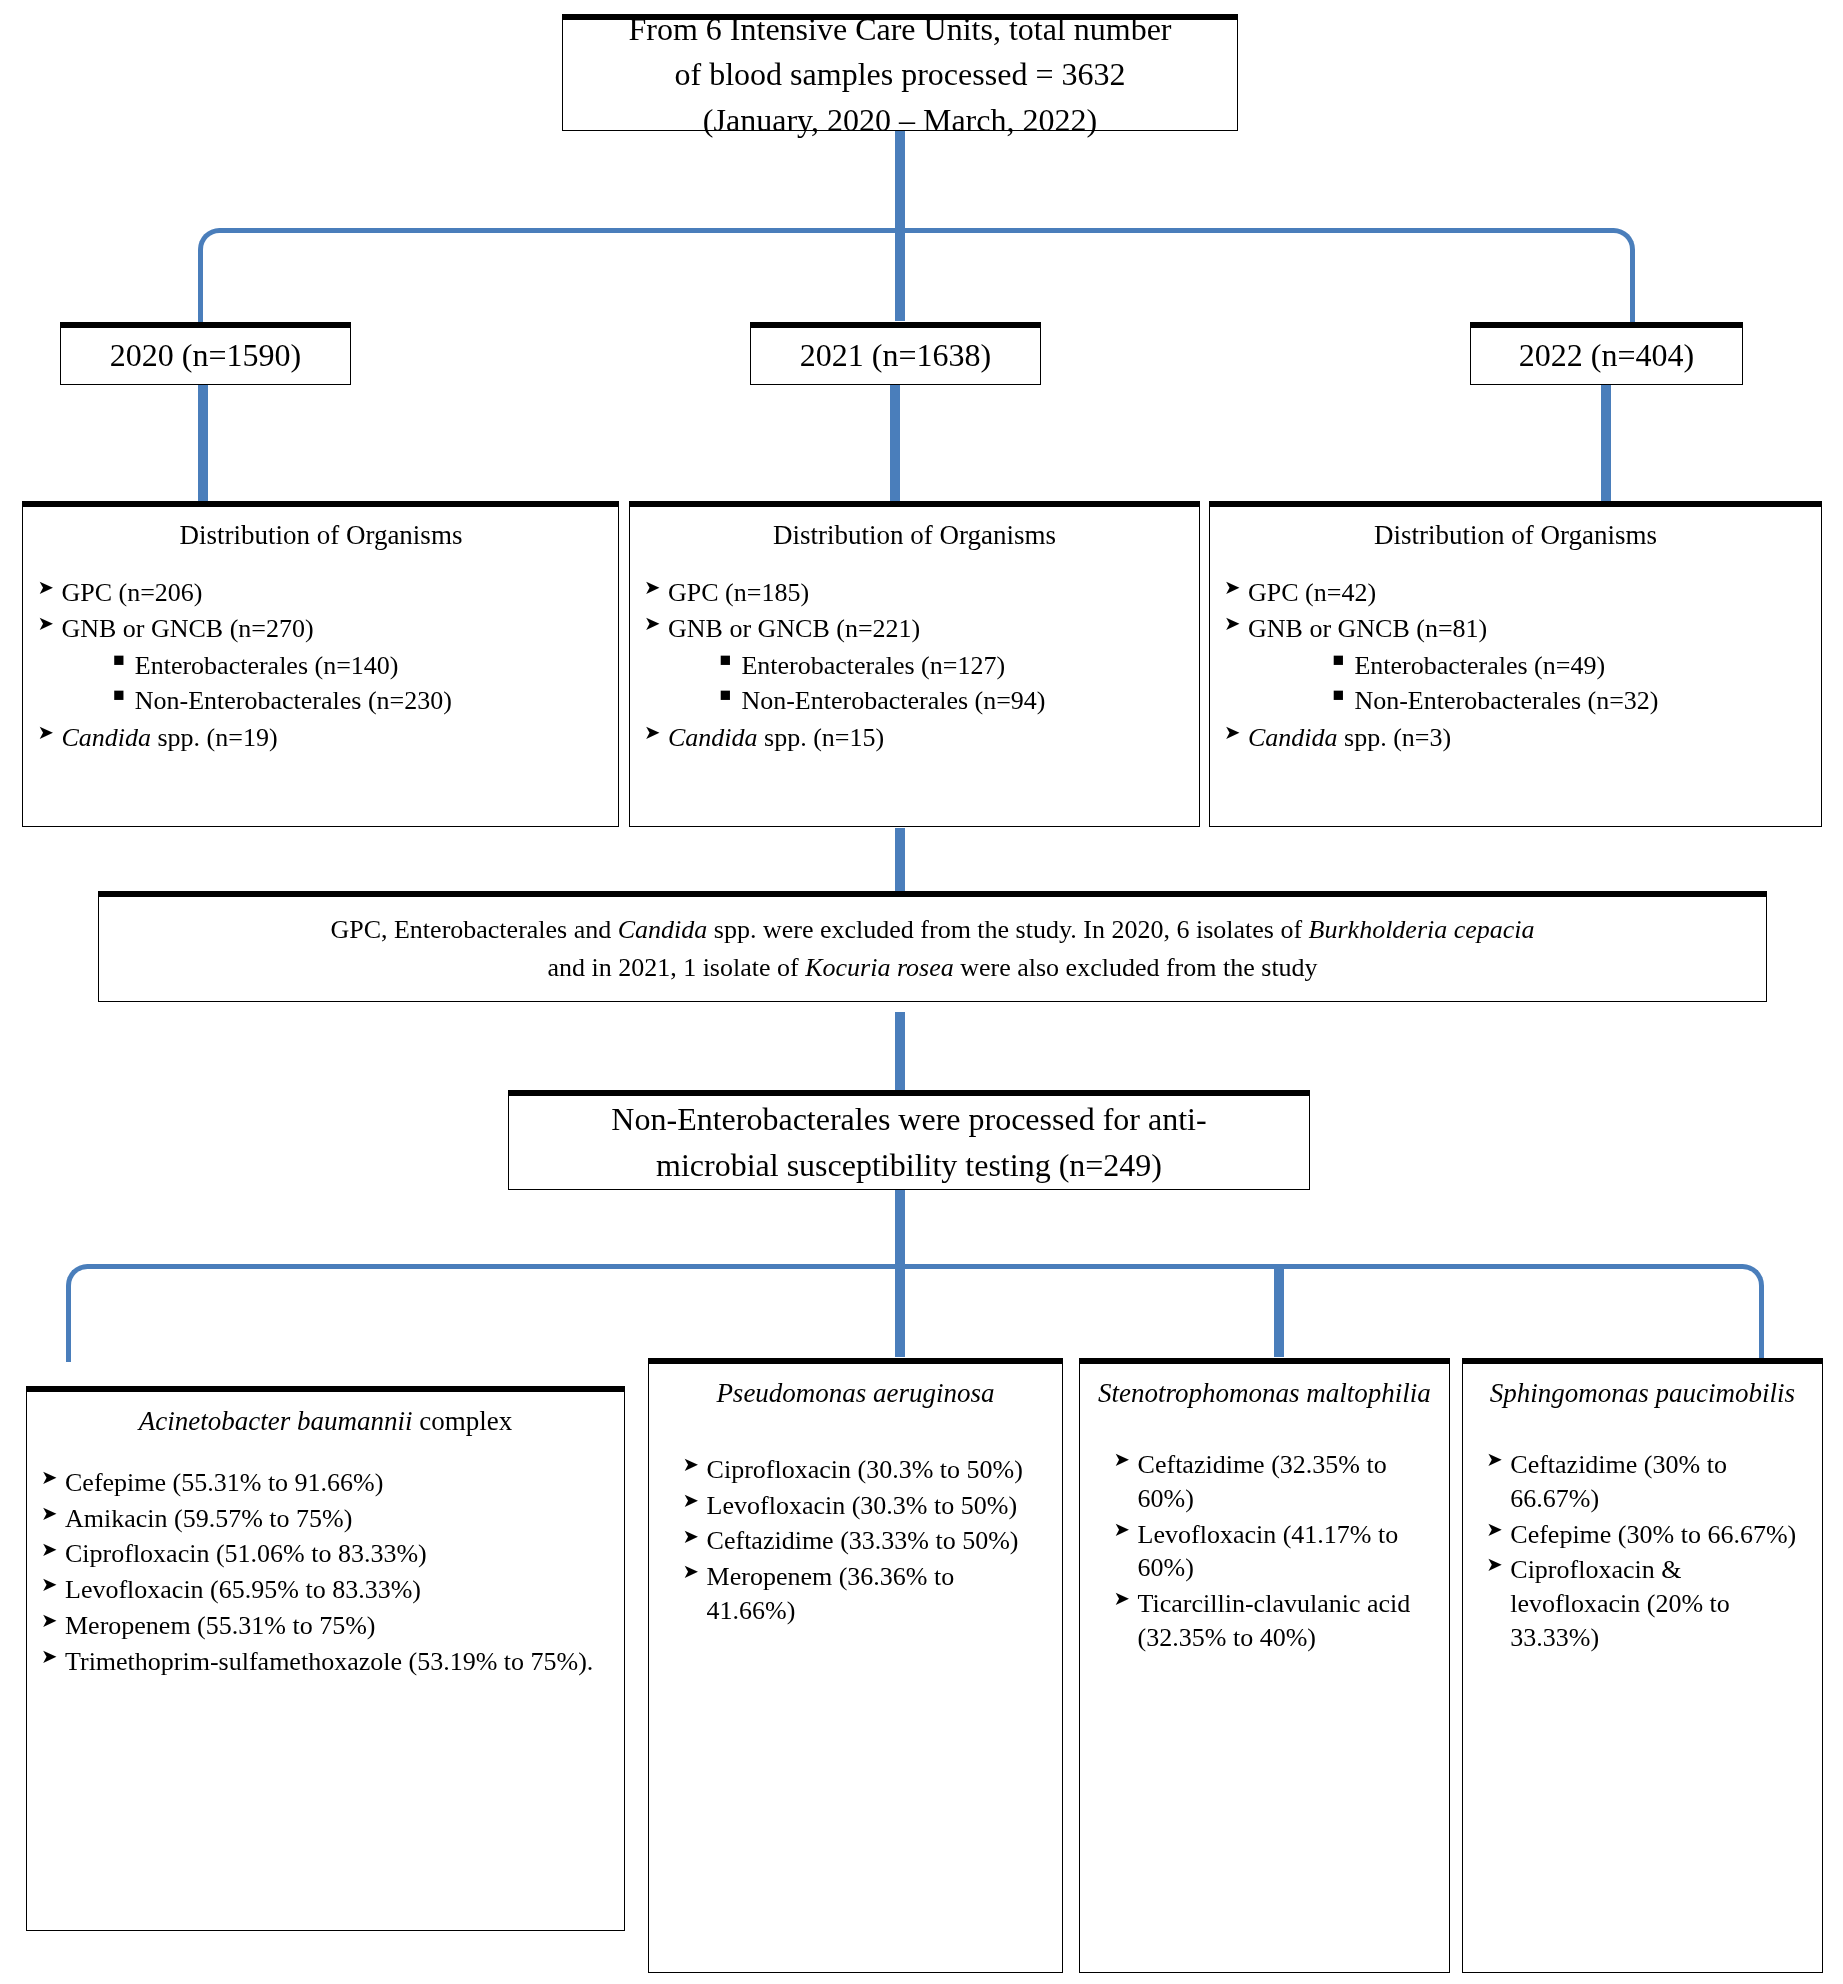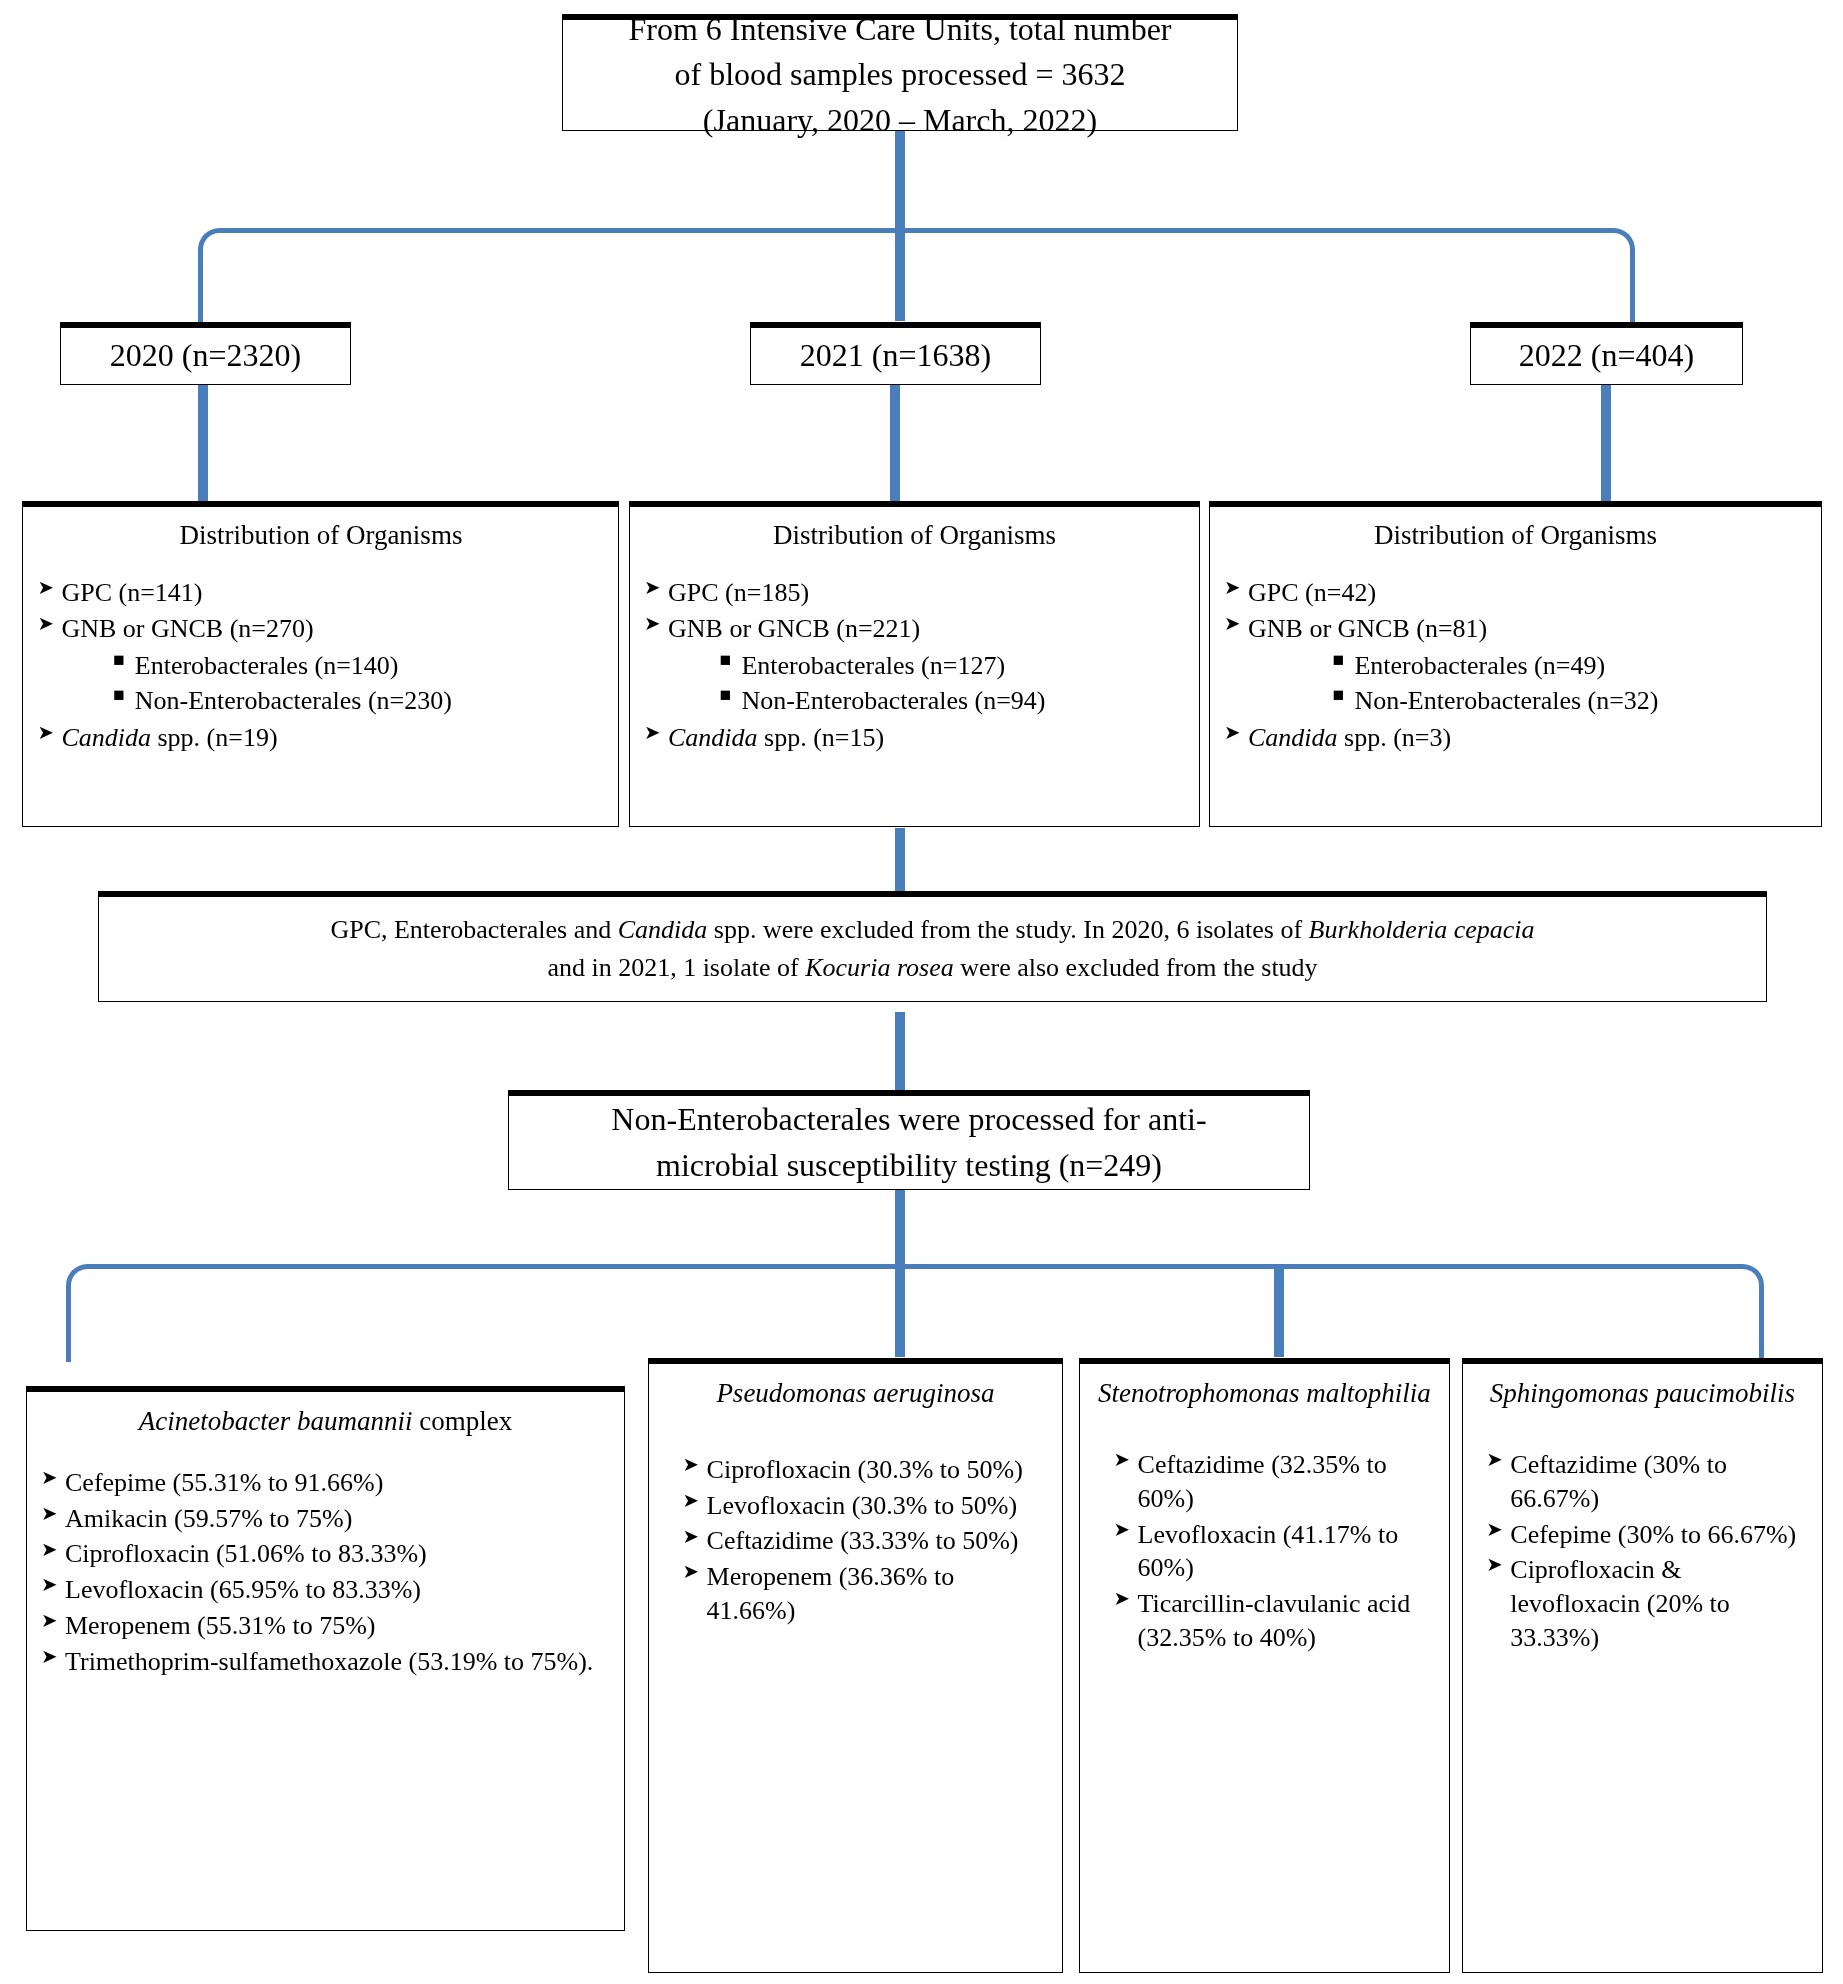--- a/index.html
+++ b/index.html
@@ -48,21 +48,21 @@
       <div class="ttl">(January, 2020 – March, 2022)</div>
     </div>
   </div>
 
   <div class="vline" style="left:895px;top:131px;height:103px;"></div>
   <div class="bracket" style="left:198px;top:228px;width:1427px;height:93px;"></div>
   <div class="vline" style="left:895px;top:228px;height:93px;"></div>
 
   <div class="box heavy-top" style="left:60px;top:322px;width:291px;height:63px;">
     <div class="center-flex">
-        <div class="ttl">2020 (n=2320)</div>
+        <div class="ttl">2020 (n=1590)</div>
       </div>
   </div>
   <div class="box heavy-top" style="left:750px;top:322px;width:291px;height:63px;">
     <div class="center-flex">
         <div class="ttl">2021 (n=1638)</div>
       </div>
   </div>
   <div class="box heavy-top" style="left:1470px;top:322px;width:273px;height:63px;">
     <div class="center-flex">
         <div class="ttl">2022 (n=404)</div>
@@ -70,21 +70,21 @@
   </div>
 
   <div class="vline" style="left:198px;top:385px;height:119px;"></div>
   <div class="vline" style="left:890px;top:385px;height:119px;"></div>
   <div class="vline" style="left:1601px;top:385px;height:119px;"></div>
 
   <div class="box heavy-top" style="left:22.4px;top:501px;width:597px;height:326px;">
     <div class="panel-body">
       <div class="boxhead" style="margin-top:11.2px;">Distribution of Organisms</div>
       <ul class="lvl1" style="margin-top:23px;">
-        <li><span>GPC (n=141)</span></li>
+        <li><span>GPC (n=206)</span></li>
         <li>
           <span>GNB or GNCB (n=270)</span>
           <ul class="lvl2">
             <li><span>Enterobacterales (n=140)</span></li>
             <li><span>Non-Enterobacterales (n=230)</span></li>
           </ul>
         </li>
         <li><span class="ital">Candida</span><span> spp. (n=19)</span></li>
       </ul>
     </div>

